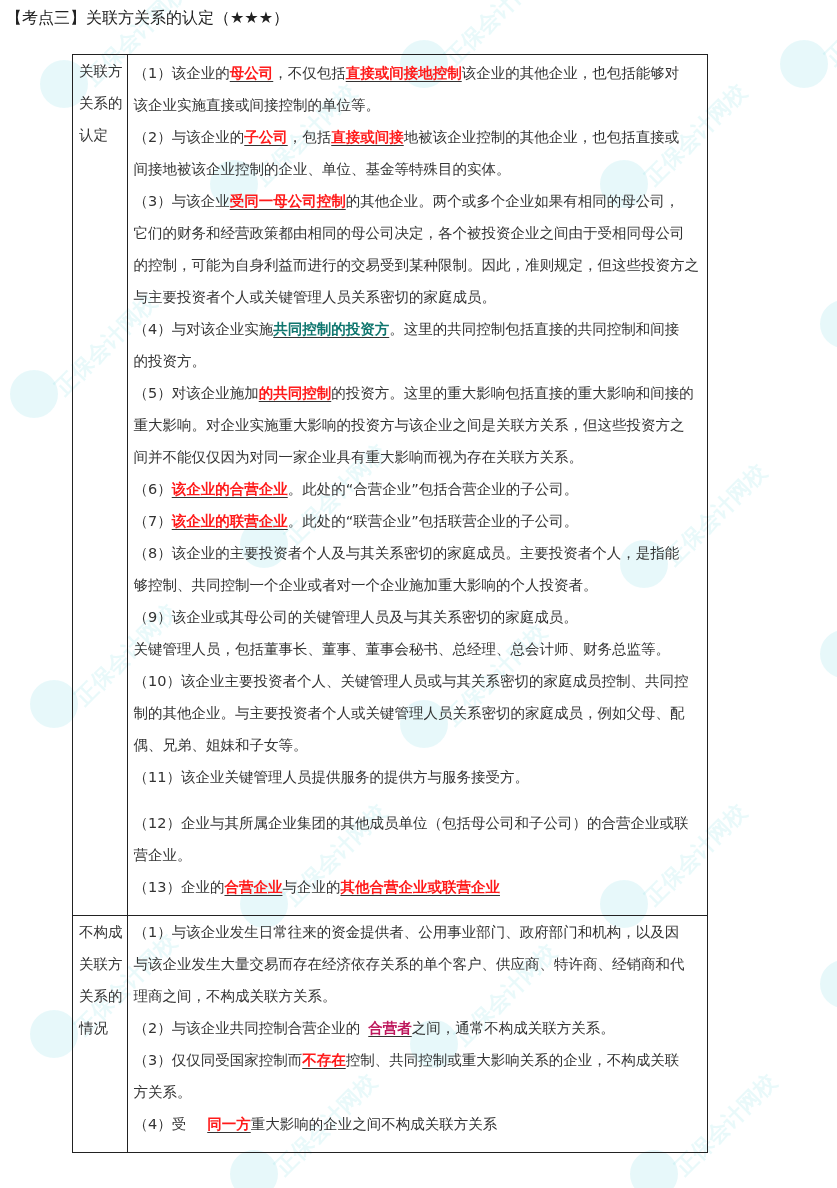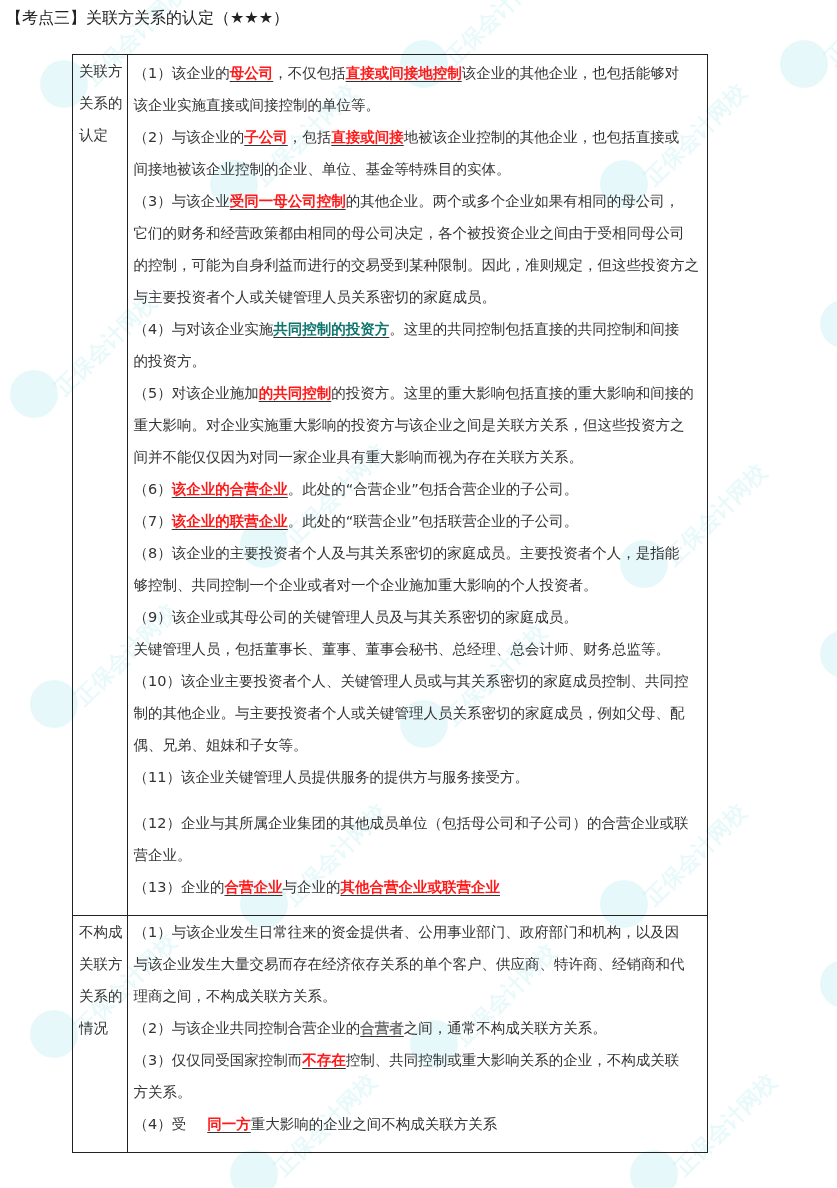--- a/index.html
+++ b/index.html
@@ -151,21 +151,21 @@
         <span class="line">关系的</span>
         <span class="line">情况</span>
       </td>
       <td class="content-cell">
           <div>
             <span class="line"><span>（1）与该企业发生日常往来的资金提供者、公用事业部门、政府部门和机构，以及因</span></span>
             <span class="line"><span>与该企业发生大量交易而存在经济依存关系的单个客户、供应商、特许商、经销商和代</span></span>
             <span class="line"><span>理商之间，不构成关联方关系。</span></span>
           </div>
           <div>
-            <span class="line"><span>（2）与该企业共同控制合营企业的</span><span class="hl" style="color: #737373;">合营者</span><span>之间，通常不构成关联方关系。</span></span>
+            <span class="line"><span>（2）与该企业共同控制合营企业的</span><span class="hl" style="color: #be185d; padding-left: 8px;">合营者</span><span>之间，通常不构成关联方关系。</span></span>
           </div>
           <div>
             <span class="line"><span>（3）仅仅同受国家控制而</span><span class="hl" style="color: rgb(255, 26, 26);">不存在</span><span>控制、共同控制或重大影响关系的企业，不构成关联</span></span>
             <span class="line"><span>方关系。</span></span>
           </div>
           <div>
             <span class="line"><span>（4）受</span><span class="hl" style="color: rgb(255, 26, 26); margin-left: 21px;">同一方</span><span>重大影响的企业之间不构成关联方关系</span></span>
           </div>
           <span class="gap-bottom"></span>
         </td>

